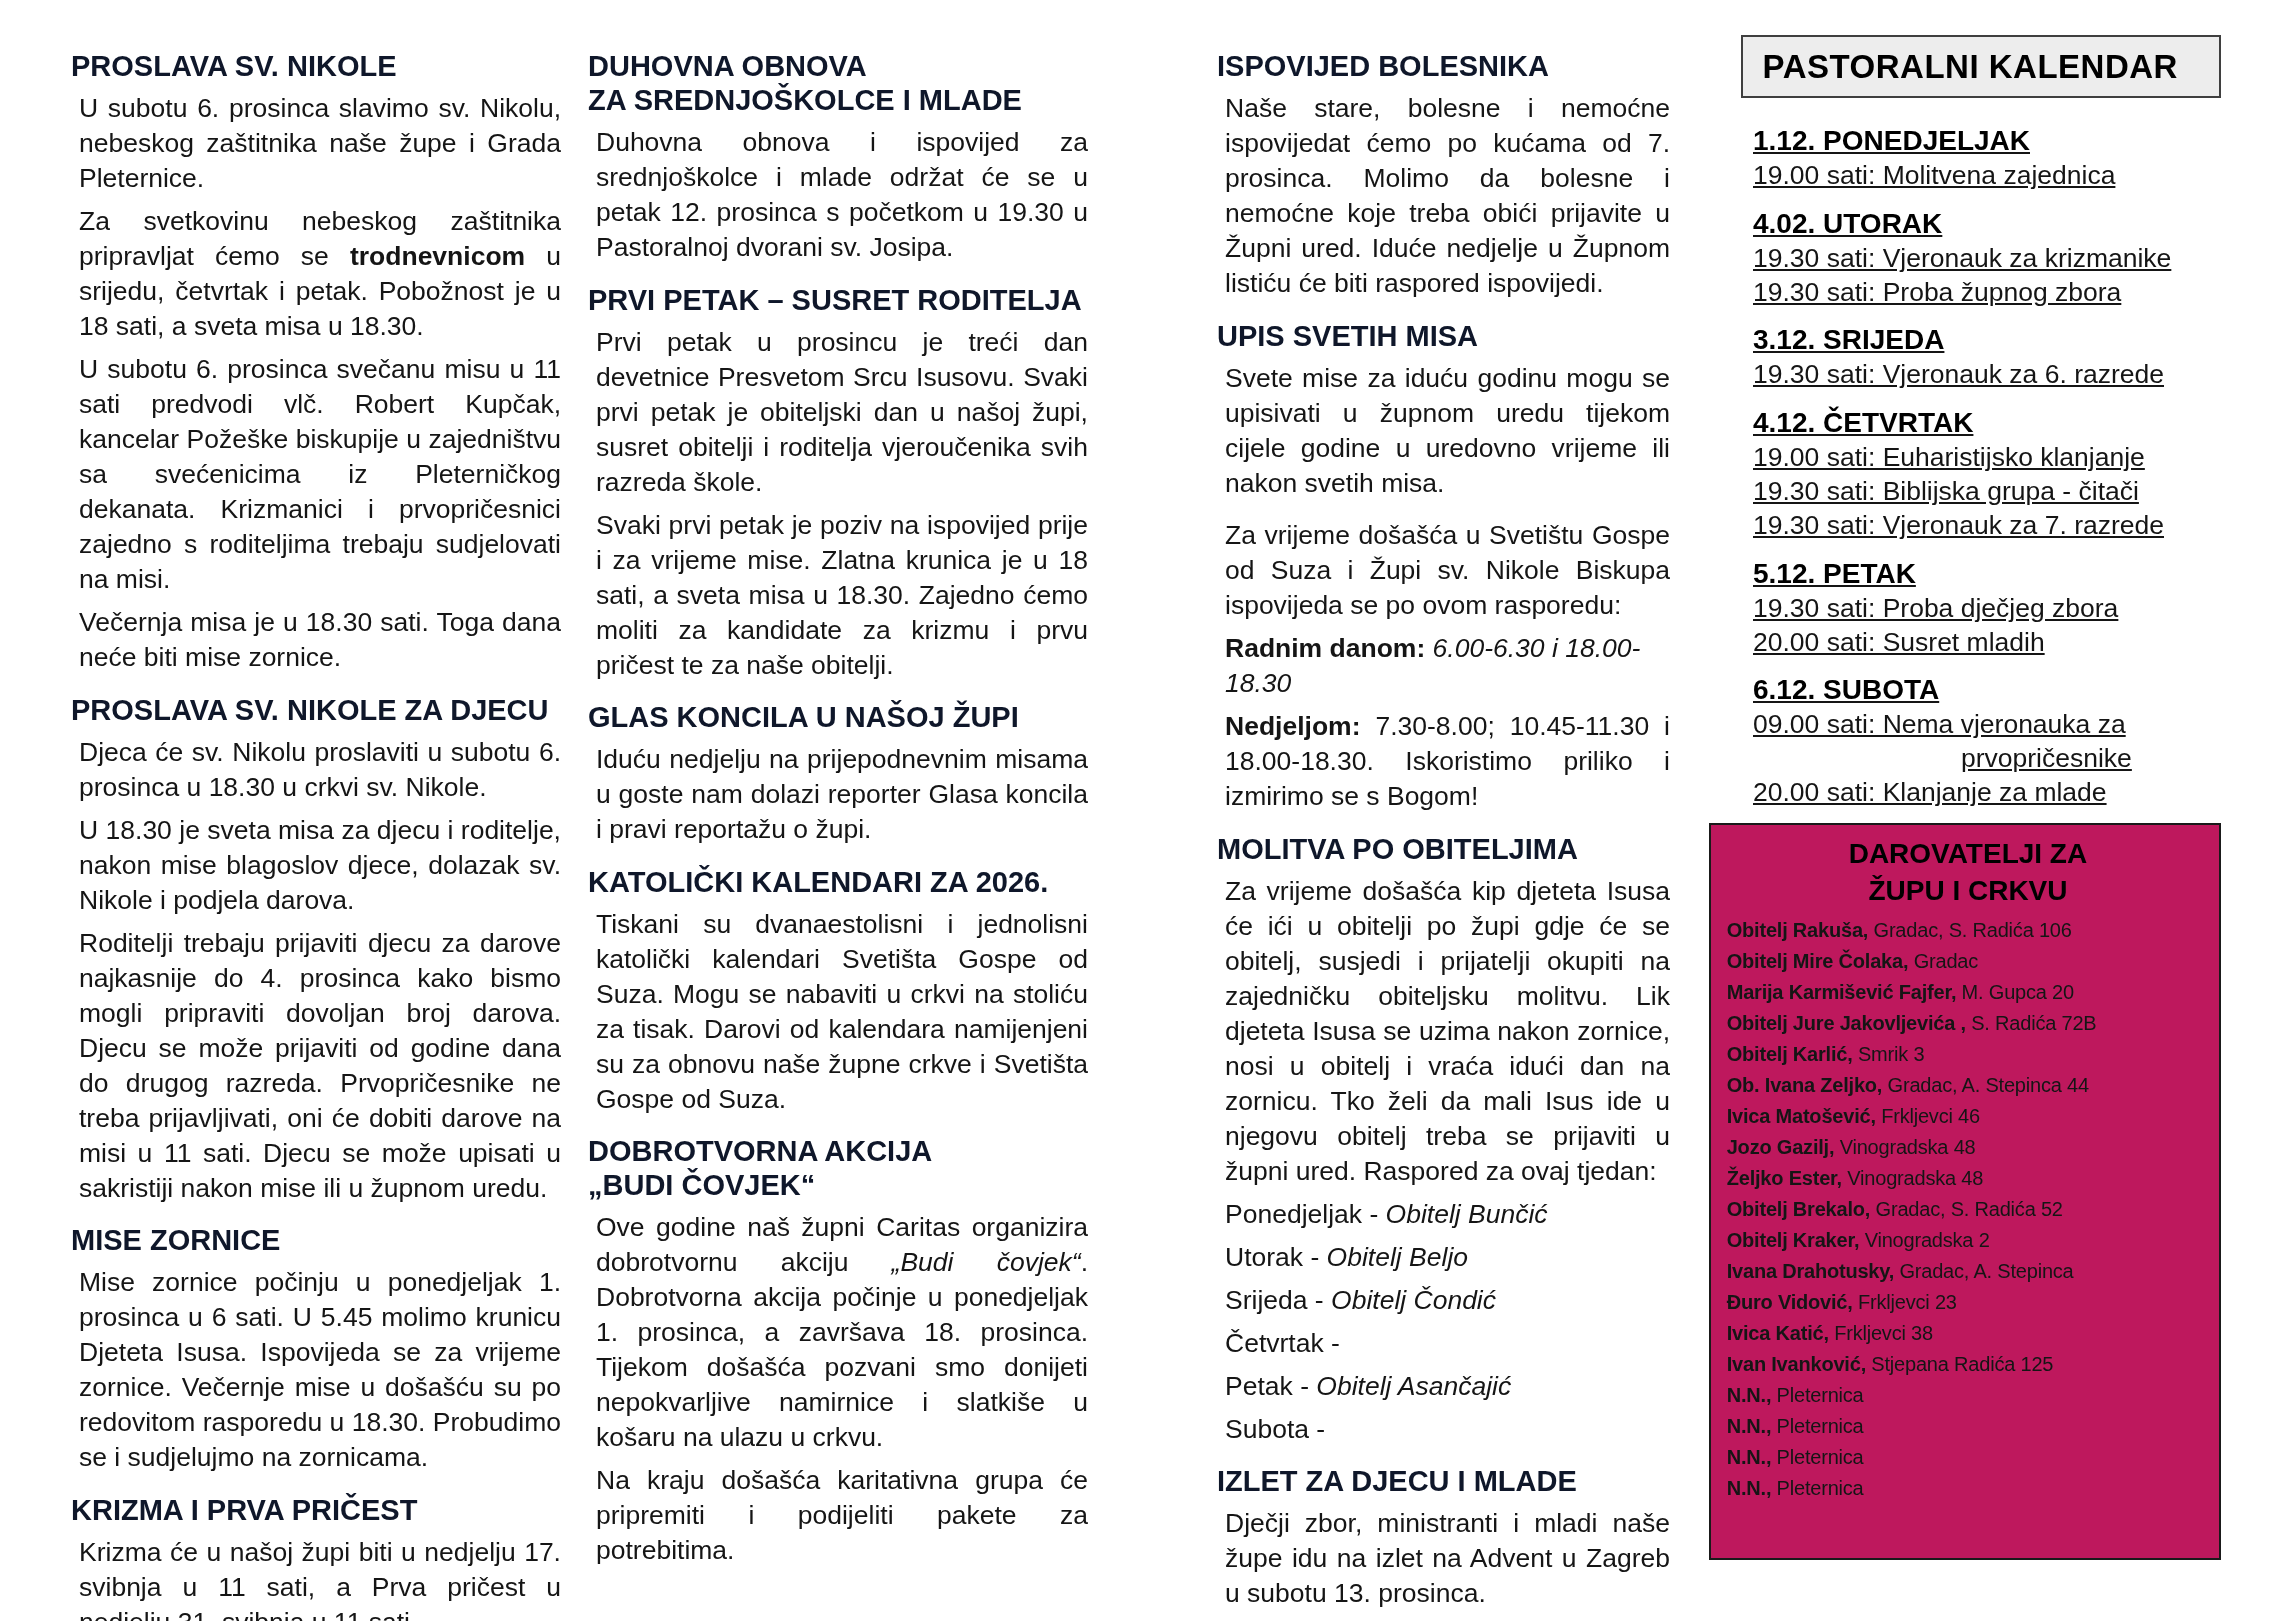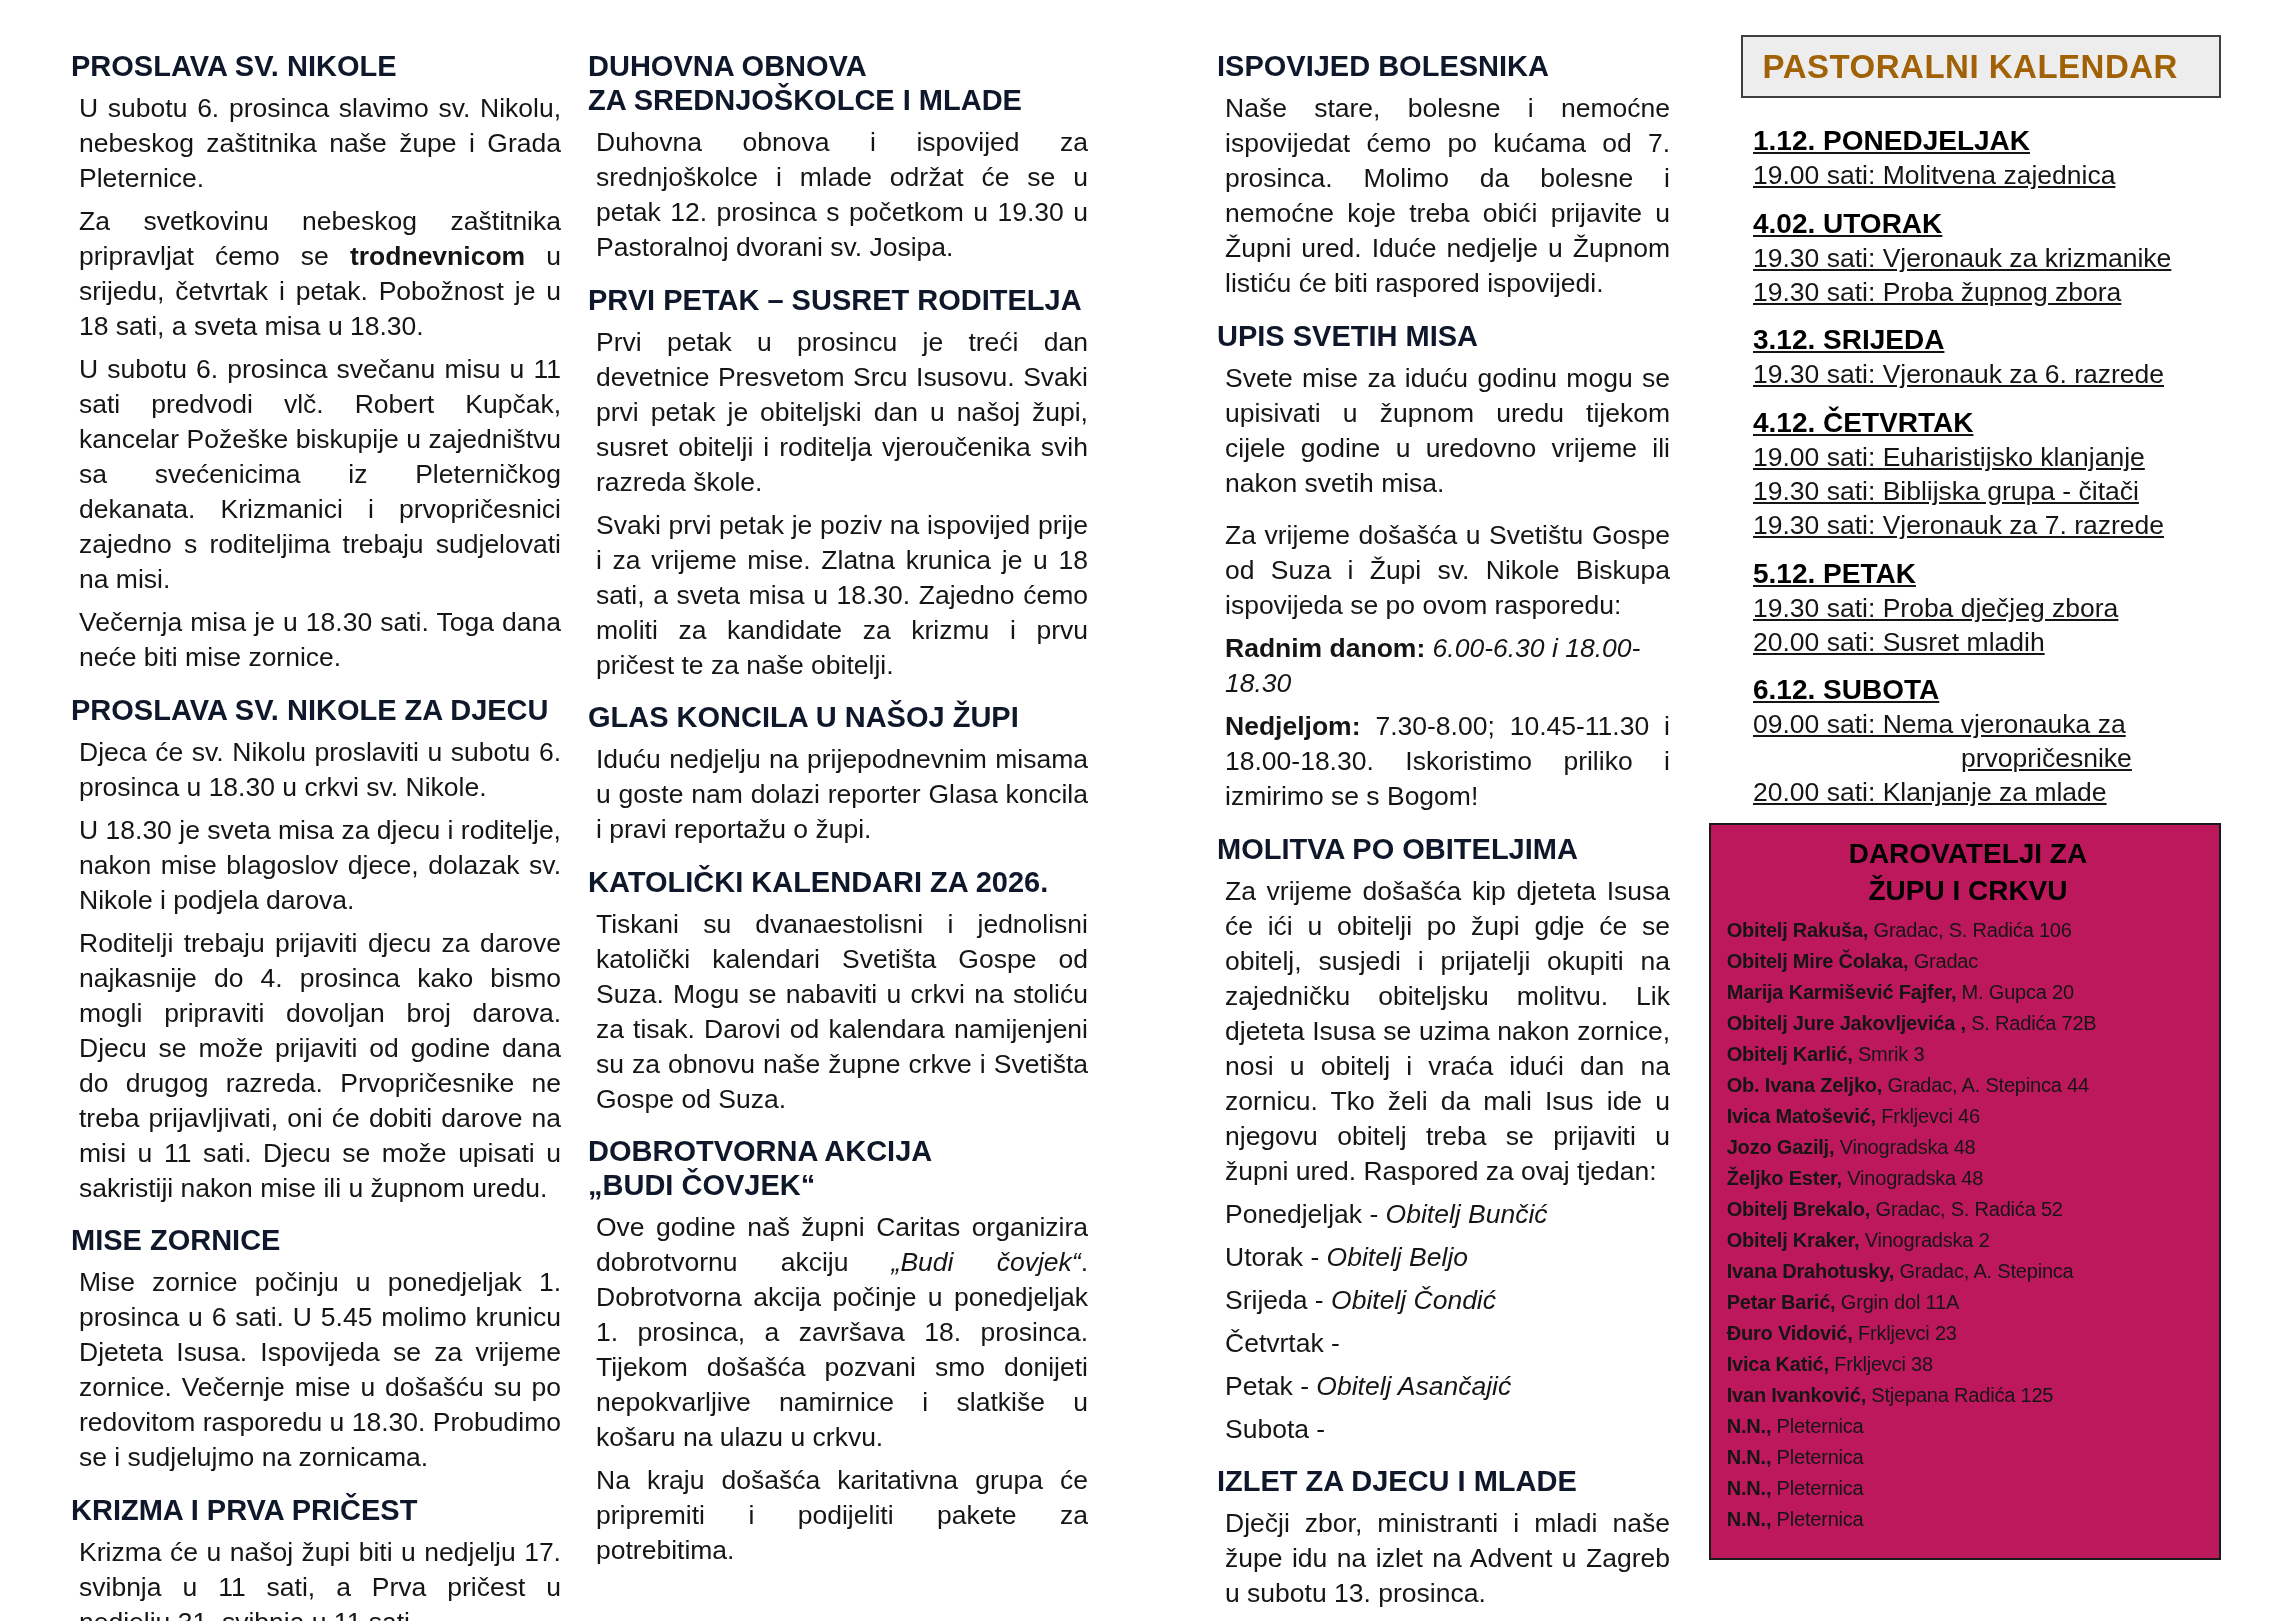--- a/index.html
+++ b/index.html
@@ -33,21 +33,21 @@
 
   
   #cal-title-box{
     position:absolute;left:1741px;top:35px;width:480px;height:63px;
     box-sizing:border-box;
     background:#ededed;
     border:2.9px solid #3f3f3f;
     display:flex;align-items:center;
     padding-left:19.6px;
   }
-  #cal-title{font-size:33px;font-weight:bold;color:#a16207;letter-spacing:0.5px;text-align:right;}
+  #cal-title{font-size:33px;font-weight:bold;color:#000000;letter-spacing:0.5px;text-align:right;}
   #calendar{position:absolute;left:1753px;top:123px;width:469px;}
   .cal-day{margin-bottom:13.7px;text-decoration:underline;}
   .cal-day-heading{font-weight:bold;color:#000;font-size:28px;line-height:35px;}
   .cal-event-line{font-size:26.5px;line-height:34px;white-space:nowrap;}
   .cal-event-line.cont{margin-left:208px;}
 
   
   #donors-box{
     position:absolute;left:1709px;top:823px;width:512px;height:737px;
     box-sizing:border-box;
@@ -196,21 +196,20 @@
         <div class="donor-row"><span class="donor-name">Marija Karmišević Fajfer,</span><span> M. Gupca 20</span></div>
         <div class="donor-row"><span class="donor-name">Obitelj Jure Jakovljevića ,</span><span> S. Radića 72B</span></div>
         <div class="donor-row"><span class="donor-name">Obitelj Karlić,</span><span> Smrik 3</span></div>
         <div class="donor-row"><span class="donor-name">Ob. Ivana Zeljko,</span><span> Gradac, A. Stepinca 44</span></div>
         <div class="donor-row"><span class="donor-name">Ivica Matošević,</span><span> Frkljevci 46</span></div>
         <div class="donor-row"><span class="donor-name">Jozo Gazilj,</span><span> Vinogradska 48</span></div>
         <div class="donor-row"><span class="donor-name">Željko Ester,</span><span> Vinogradska 48</span></div>
         <div class="donor-row"><span class="donor-name">Obitelj Brekalo,</span><span> Gradac, S. Radića 52</span></div>
         <div class="donor-row"><span class="donor-name">Obitelj Kraker,</span><span> Vinogradska 2</span></div>
         <div class="donor-row"><span class="donor-name">Ivana Drahotusky,</span><span> Gradac, A. Stepinca</span></div>
-        <div class="donor-row"><span class="donor-name">Petar Barić,</span><span> Grgin dol 11A</span></div>
         <div class="donor-row"><span class="donor-name">Đuro Vidović,</span><span> Frkljevci 23</span></div>
         <div class="donor-row"><span class="donor-name">Ivica Katić,</span><span> Frkljevci 38</span></div>
         <div class="donor-row"><span class="donor-name">Ivan Ivanković,</span><span> Stjepana Radića 125</span></div>
         <div class="donor-row"><span class="donor-name">N.N.,</span><span> Pleternica</span></div>
         <div class="donor-row"><span class="donor-name">N.N.,</span><span> Pleternica</span></div>
         <div class="donor-row"><span class="donor-name">N.N.,</span><span> Pleternica</span></div>
         <div class="donor-row"><span class="donor-name">N.N.,</span><span> Pleternica</span></div>
       </div>
   </div>
 

